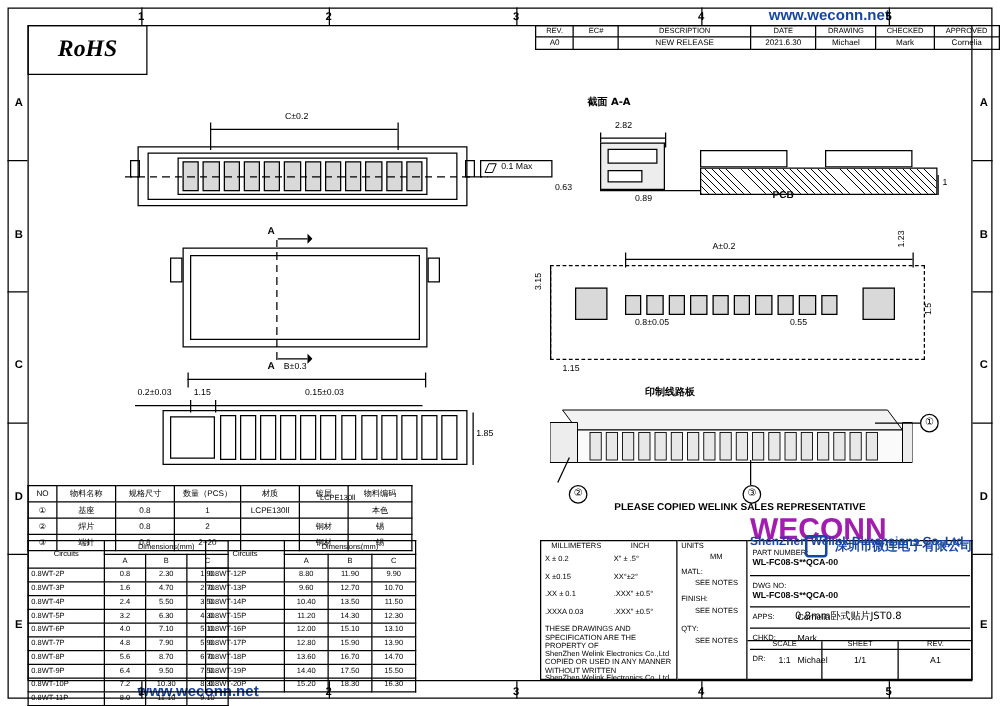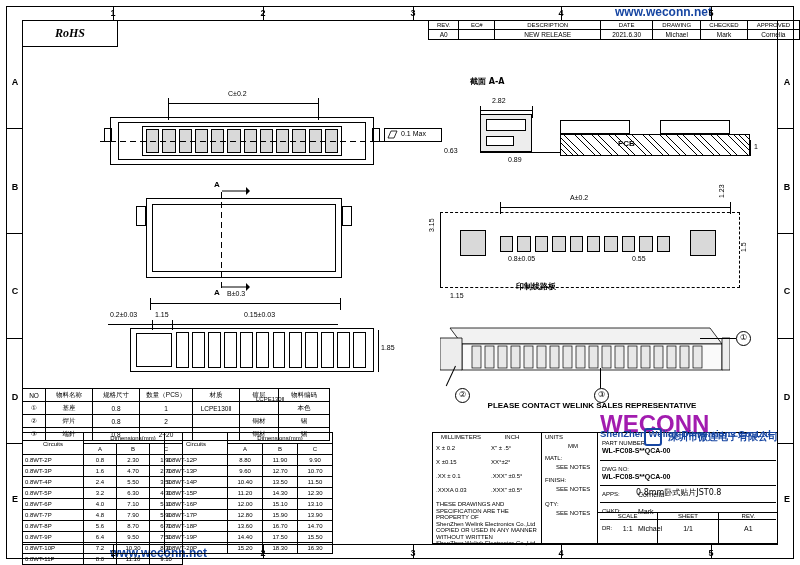--- a/index.html
+++ b/index.html
@@ -11,22 +11,22 @@
   #sheet{position:relative;width:800px;height:565px;}
   .abs{position:absolute;}
   .ln{position:absolute;background:#000;}
   
   .frame-outer{left:6px;top:6px;width:788px;height:553px;border:1.5px solid #000;box-sizing:border-box;}
   .frame-inner{left:22px;top:20px;width:756px;height:525px;border:1px solid #000;box-sizing:border-box;}
   .zone-label{font-size:9px;font-weight:bold;text-align:center;}
   .url{font-size:12px;font-weight:bold;color:#1746a2;font-family:"Liberation Sans",sans-serif;}
 
   
-  .rohs{left:22px;top:20px;width:96px;height:27px;border:1px solid #000;box-sizing:border-box;
-        display:flex;align-items:center;justify-content:center;font-size:12px;font-weight:bold;font-style:italic;
+  .rohs{left:22px;top:20px;width:96px;height:40px;border:1px solid #000;box-sizing:border-box;
+        display:flex;align-items:center;justify-content:center;font-size:19px;font-weight:bold;font-style:italic;
         font-family:"Liberation Serif",serif;}
 
   
   .revtable{left:428px;top:20px;border-collapse:collapse;font-size:6.5px;}
   .revtable td,.revtable th{border:1px solid #000;text-align:center;padding:1px 2px;font-weight:normal;}
   .revtable th{font-size:6px;}
 
   
   .t{font-size:8px;}
   .t7{font-size:7px;}
@@ -185,21 +185,21 @@
     <div class="rect" style="left:480px;top:114px;width:52px;height:38px;background:#ededed;"></div>
     <div class="rect" style="left:486px;top:119px;width:40px;height:12px;background:#fff;"></div>
     <div class="rect" style="left:486px;top:136px;width:28px;height:10px;background:#fff;"></div>
     <div class="ln" style="left:480px;top:152px;width:80px;height:1px;"></div>
     <div class="abs t7" style="left:444px;top:147px;">0.63</div>
     <div class="abs t7" style="left:508px;top:156px;">0.89</div>
 
     <div class="abs hatch" style="left:560px;top:134px;width:190px;height:22px;border:1px solid #000;box-sizing:border-box;"></div>
     <div class="rect" style="left:560px;top:120px;width:70px;height:14px;background:#fff;"></div>
     <div class="rect" style="left:660px;top:120px;width:70px;height:14px;background:#fff;"></div>
-    <div class="abs t bold" style="left:618px;top:139px;color:#000;">PCB</div>
+    <div class="abs t bold" style="left:618px;top:151px;color:#000;">PCB</div>
     <div class="ln" style="left:750px;top:140px;width:1px;height:16px;"></div>
     <div class="abs t7" style="left:754px;top:143px;">1</div>
   </div>
 
   <div>
     <div class="rect" style="left:146px;top:198px;width:196px;height:80px;"></div>
     <div class="rect" style="left:152px;top:204px;width:184px;height:68px;background:#fff;"></div>
 
     <div class="rect" style="left:136px;top:206px;width:10px;height:20px;"></div>
     <div class="rect" style="left:342px;top:206px;width:10px;height:20px;"></div>
@@ -275,21 +275,21 @@
     <div class="rect fillgrey" style="left:460px;top:230px;width:26px;height:26px;"></div>
     <div class="rect fillgrey" style="left:690px;top:230px;width:26px;height:26px;"></div>
 
     <div class="abs t7" style="left:508px;top:255px;">0.8±0.05</div>
     <div class="abs t7" style="left:632px;top:255px;">0.55</div>
     <div class="abs t7" style="left:718px;top:198px;transform:rotate(-90deg);transform-origin:left top;">1.23</div>
     <div class="abs t7" style="left:740px;top:252px;transform:rotate(-90deg);transform-origin:left top;">1.5</div>
     <div class="abs t7" style="left:428px;top:232px;transform:rotate(-90deg);transform-origin:left top;">3.15</div>
     <div class="ln" style="left:440px;top:214px;width:1px;height:74px;"></div>
     <div class="abs t7" style="left:450px;top:292px;">1.15</div>
-    <div class="abs t bold cn" style="left:516px;top:281px;">印制线路板</div>
+    <div class="abs t bold cn" style="left:516px;top:308px;">印制线路板</div>
   </div>
 
   <div>
     <svg class="abs" style="left:440px;top:310px;" width="290" height="70">
       <polygon points="10,18 270,18 282,34 22,34" fill="#f2f2f2" stroke="#000" stroke-width="0.8"></polygon>
       <rect x="22" y="34" width="260" height="26" fill="#fafafa" stroke="#000" stroke-width="0.8"></rect>
       <g stroke="#000" stroke-width="0.7" fill="#e8e8e8">
         <rect x="32" y="36" width="9" height="22"></rect>
           <rect x="45" y="36" width="9" height="22"></rect>
         <rect x="58" y="36" width="9" height="22"></rect>
@@ -501,21 +501,21 @@
     <tr>
           <td class="l">0.8WT-20P</td>
           <td>15.20</td>
           <td>18.30</td>
           <td>16.30</td>
         </tr>
   </tbody>
     </table>
 
   <div class="abs t bold center" style="left:432px;top:400px;width:320px;line-height:12px;">
-    <div>PLEASE CONTACT WELINK SALES REPRESENTATIVE</div>
+    <div>PLEASE COPIED WELINK SALES REPRESENTATIVE</div>
   </div>
 
   <div class="abs" style="left:432px;top:432px;width:110px;height:112px;border:1px solid #000;box-sizing:border-box;">
     <div class="t6 center" style="position:absolute;left:2px;top:1px;width:52px;">MILLIMETERS</div>
     <div class="t6 center" style="position:absolute;left:58px;top:1px;width:42px;">INCH</div>
 
     <div class="t6" style="position:absolute;left:3px;top:12px;">X ±  0.2</div>
     <div class="t6" style="position:absolute;left:58px;top:12px;">X"  ±  .5°</div>
     <div class="t6" style="position:absolute;left:3px;top:26px;">X  ±0.15</div>
     <div class="t6" style="position:absolute;left:58px;top:26px;">XX°±2°</div>

